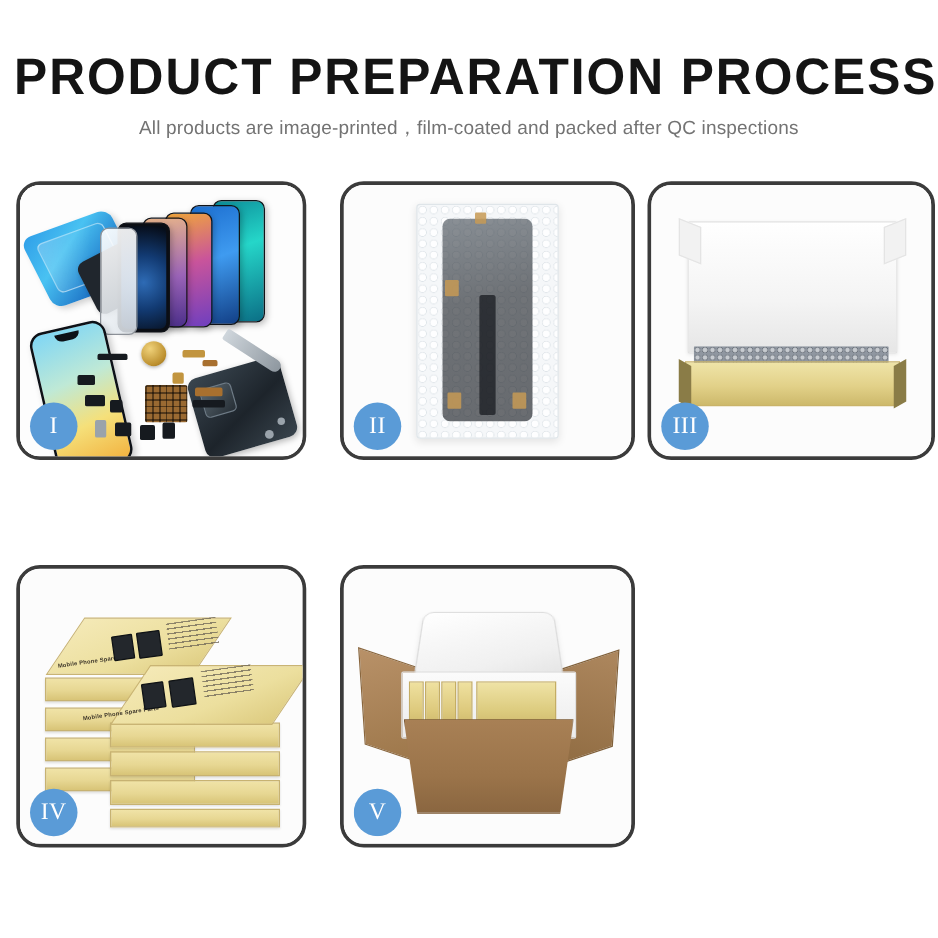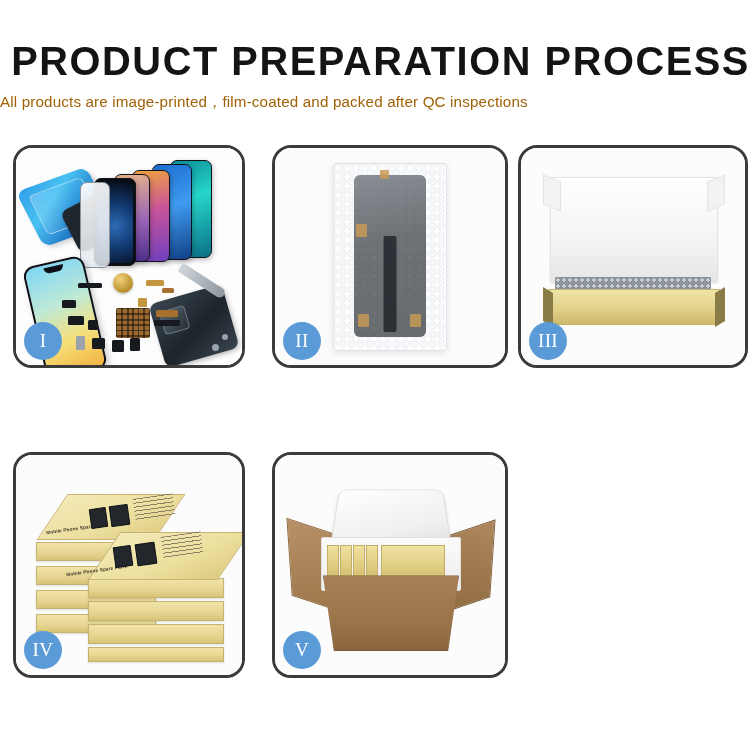--- a/index.html
+++ b/index.html
@@ -15,42 +15,42 @@
     font-family: "Liberation Sans", sans-serif;
     color: #111111;
     position: relative;
   }
 
   
   .header {
     position: absolute;
     top: 0; left: 0;
     width: 750px;
-    text-align: left;
+    text-align: center;
   }
   .page-title {
     margin: 0;
     padding-top: 40px;
     font-family: "Liberation Sans", sans-serif;
     font-size: 41px;
     font-weight: 700;
     letter-spacing: 1.6px;
     line-height: 1.05;
     color: #141414;
     transform: scaleX(0.97);
     transform-origin: center;
     white-space: nowrap;
   }
   .page-subtitle {
     margin: 0;
     padding-top: 9px;
     font-size: 15.2px;
     font-weight: 400;
     letter-spacing: 0.15px;
-    color: #a16207;
+    color: #737373;
     white-space: nowrap;
   }
 
   
   .panel-grid {
     position: absolute;
     top: 145px;
     left: 13px;
     width: 735px;
     height: 533px;

